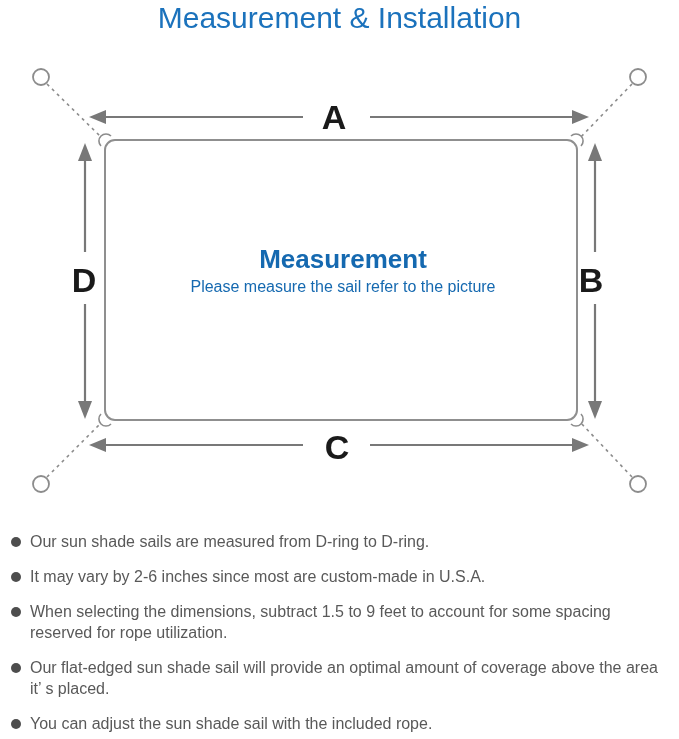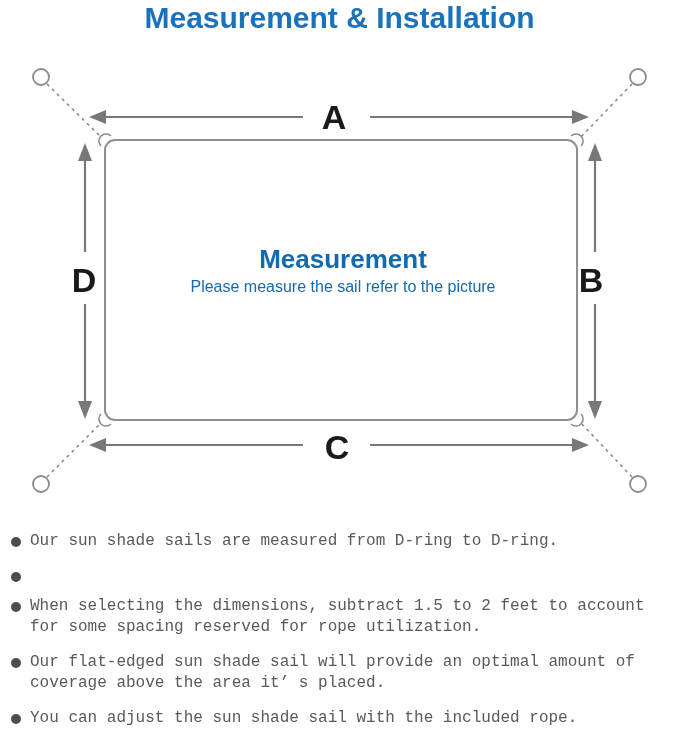--- a/index.html
+++ b/index.html
@@ -9,21 +9,21 @@
     height: 739px;
     background: #ffffff;
     overflow: hidden;
     font-family: "Liberation Sans", sans-serif;
   }
   .page-title {
     position: absolute;
     top: 1px; left: 0; width: 100%;
     text-align: center;
     font-size: 30px;
-    font-weight: bold;
+    font-weight: normal;
     letter-spacing: 0px;
     color: #1b72bc;
   }
   .diagram-svg {
     position: absolute;
     top: 0; left: 0;
   }
   .dim-label {
     font-family: "Liberation Sans", sans-serif;
     font-size: 34px;
@@ -49,21 +49,20 @@
     list-style: none;
     margin: 0; padding: 0;
   }
   .note-item {
     display: flex;
     align-items: flex-start;
     margin-bottom: 14px;
     color: #595959;
     font-size: 16px;
     line-height: 21px;
-    font-family: Liberation Mono, monospace;
   }
   .note-dot {
     flex: 0 0 auto;
     width: 10px; height: 10px;
     border-radius: 50%;
     background: #4d4d4d;
     margin: 6px 9px 0 1px;
   }
 </style>
 </head>
@@ -128,24 +127,25 @@
     <text class="center-sub" x="343" y="292" text-anchor="middle">Please measure the sail refer to the picture</text>
   </svg>
 
   <ul class="notes">
     <li class="note-item">
       <span class="note-dot"></span>
       <span>Our sun shade sails are measured from D-ring to D-ring.</span>
     </li>
     <li class="note-item">
       <span class="note-dot"></span>
+      <span>It may vary by 2-6 inches since most are custom-made in U.S.A.</span>
     </li>
     <li class="note-item">
       <span class="note-dot"></span>
-      <span>When selecting the dimensions, subtract 1.5 to 2 feet to account for some spacing reserved for rope utilization.</span>
+      <span>When selecting the dimensions, subtract 1.5 to 9 feet to account for some spacing reserved for rope utilization.</span>
     </li>
     <li class="note-item">
       <span class="note-dot"></span>
       <span>Our flat-edged sun shade sail will provide an optimal amount of coverage above the area it’ s placed.</span>
     </li>
     <li class="note-item">
       <span class="note-dot"></span>
       <span>You can adjust the sun shade sail with the included rope.</span>
     </li>
   </ul>

